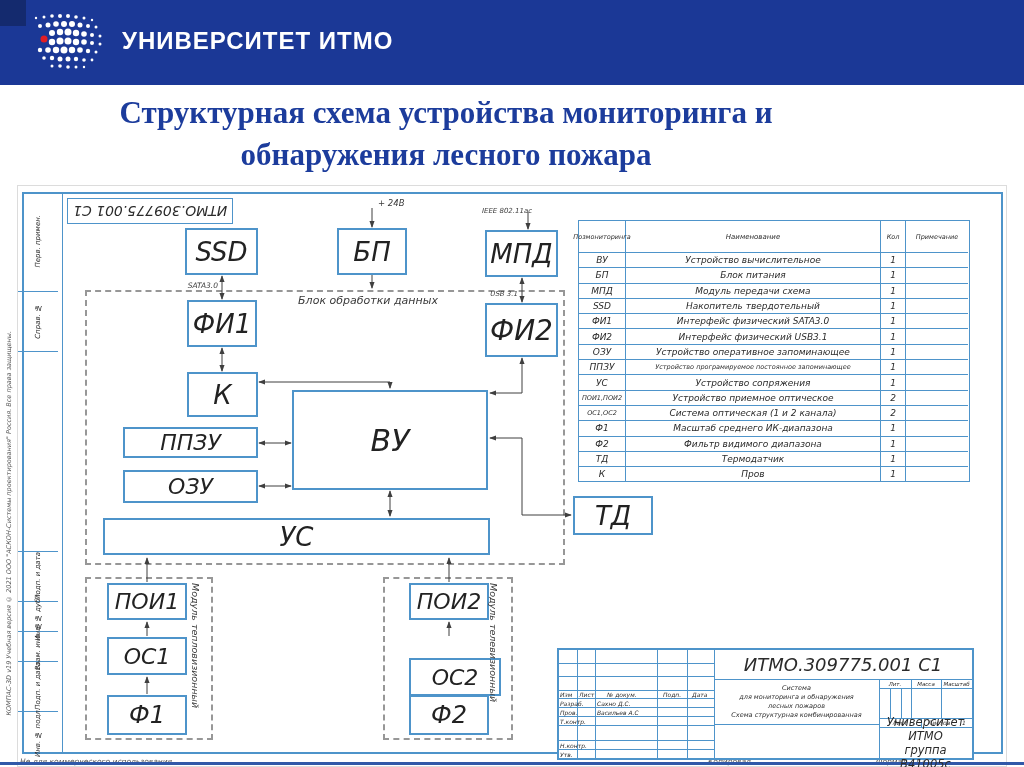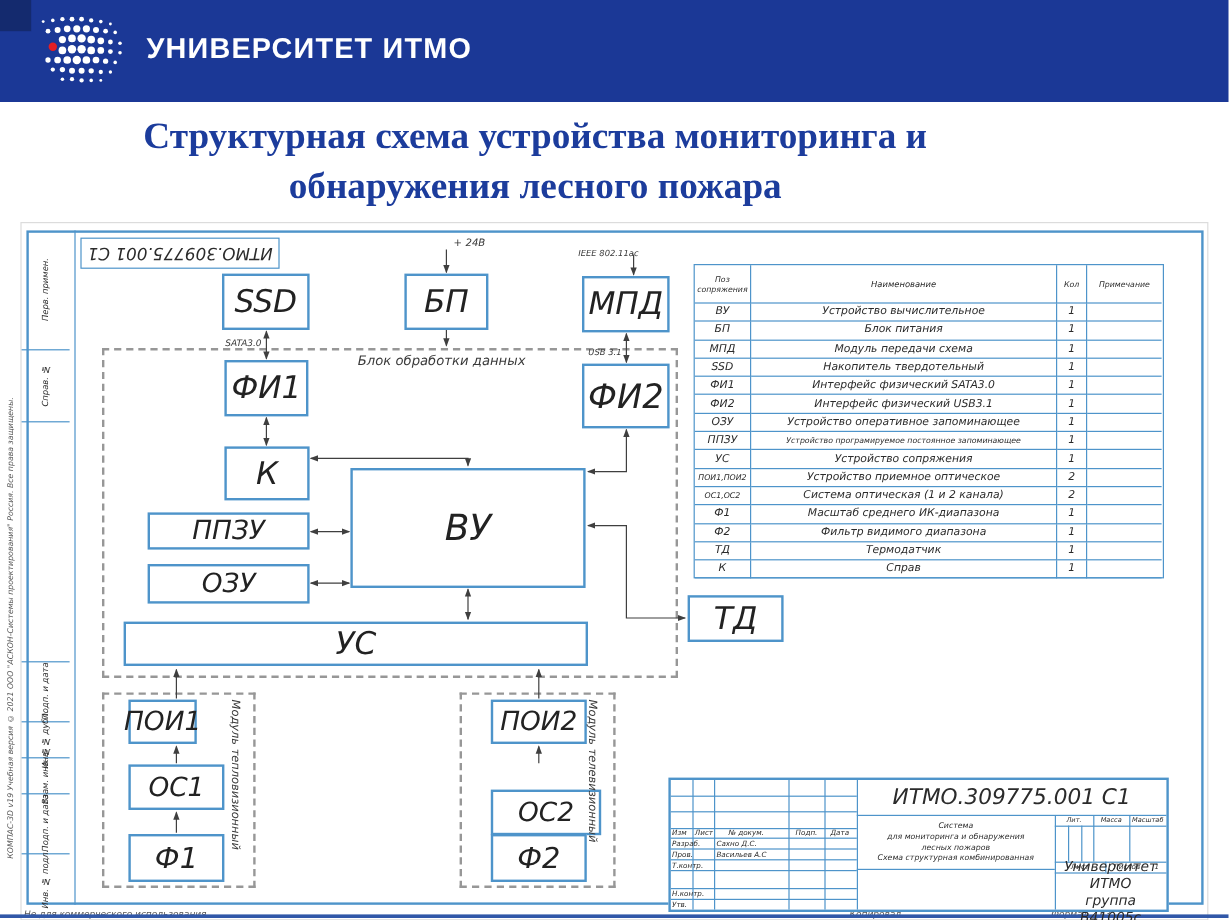--- a/index.html
+++ b/index.html
@@ -35,21 +35,21 @@
        display:flex;align-items:center;justify-content:center;font-style:italic;color:#222;z-index:5;}
   .dash{position:absolute;border:2px dashed #979797;box-sizing:border-box;z-index:1;}
   .wires{position:absolute;left:0;top:0;z-index:3;}
   .wlabel{position:absolute;font-style:italic;color:#3a3a3a;white-space:nowrap;z-index:6;}
   .vlabel{position:absolute;z-index:6;writing-mode:vertical-rl;font:italic 9.5px "DejaVu Sans",sans-serif;
           color:#3a3a3a;white-space:nowrap;}
   
   .spec{position:absolute;left:560px;top:34px;width:392px;height:262px;border:1.5px solid #4e94ca;
         box-sizing:border-box;background:#fff;z-index:4;}
   .shead{display:grid;grid-template-columns:47px 255px 25px 62px;height:32px;}
-  .shc{border-right:1px solid #4e94ca;border-bottom:1px solid #4e94ca;display:flex;flex-direction:column;
+  .shc{border-right:1px solid #4e94ca;border-bottom:1px solid #4e94ca;display:flex;
        align-items:center;justify-content:center;font:italic 6.5px "DejaVu Sans",sans-serif;color:#2b2b2b;}
   #spec-rows{display:grid;grid-template-columns:47px 255px 25px 62px;grid-auto-rows:15.3px;}
   .sc{border-right:1px solid #4e94ca;border-bottom:1px solid #4e94ca;display:flex;align-items:center;
       justify-content:center;font:italic 9px "DejaVu Sans",sans-serif;color:#2b2b2b;white-space:nowrap;overflow:hidden;}
   .sc.tiny{font-size:6.5px;}
   .sc.c3,.shc:last-child{border-right:none;}
   
   .tb{position:absolute;left:539px;top:462px;width:413px;height:108px;border:2px solid #4e94ca;
       box-sizing:content-box;background:#fff;z-index:4;}
   .tb .vl{position:absolute;width:1px;background:#4e94ca;}
@@ -208,40 +208,40 @@
     <div class="blk" style="left:319px;top:42px;width:70px;height:47px;font-size:26px">БП</div>
     <div class="blk" style="left:467px;top:44px;width:73px;height:47px;font-size:26px">МПД</div>
     <div class="blk" style="left:169px;top:114px;width:70px;height:47px;font-size:26px">ФИ1</div>
     <div class="blk" style="left:467px;top:117px;width:73px;height:54px;font-size:28px">ФИ2</div>
     <div class="blk" style="left:169px;top:186px;width:71px;height:45px;font-size:26px">К</div>
     <div class="blk" style="left:105px;top:241px;width:135px;height:31px;font-size:22px">ППЗУ</div>
     <div class="blk" style="left:105px;top:284px;width:135px;height:33px;font-size:22px">ОЗУ</div>
     <div class="blk" style="left:274px;top:204px;width:196px;height:100px;font-size:30px">ВУ</div>
     <div class="blk" style="left:85px;top:332px;width:387px;height:37px;font-size:26px">УС</div>
     <div class="blk" style="left:555px;top:310px;width:80px;height:39px;font-size:26px">ТД</div>
-    <div class="blk" style="left:89px;top:397px;width:57px;height:37px;font-size:22px">ПОИ1</div>
+    <div class="blk" style="left:89px;top:397px;width:80px;height:37px;font-size:22px">ПОИ1</div>
     <div class="blk" style="left:89px;top:451px;width:80px;height:38px;font-size:22px">ОС1</div>
     <div class="blk" style="left:89px;top:509px;width:80px;height:40px;font-size:24px">Ф1</div>
     <div class="blk" style="left:391px;top:397px;width:80px;height:37px;font-size:22px">ПОИ2</div>
     <div class="blk" style="left:391px;top:472px;width:92px;height:38px;font-size:22px">ОС2</div>
     <div class="blk" style="left:391px;top:509px;width:80px;height:40px;font-size:24px">Ф2</div>
 
     <div class="wlabel" style="left:360px;top:12px;font-size:8.5px">+ 24В</div>
     <div class="wlabel" style="left:456px;top:21px;width:66px;font-size:7px;text-align:center">IEEE 802.11ac</div>
     <div class="wlabel" style="left:436px;top:104px;width:64px;font-size:7px;text-align:right">USB 3.1</div>
     <div class="wlabel" style="left:138px;top:95px;width:62px;font-size:7.5px;text-align:right">SATA3.0</div>
     <div class="wlabel" style="left:260px;top:108px;width:180px;font-size:11px;text-align:center">Блок обработки данных</div>
     <div class="vlabel" style="left:172px;top:397px;height:152px">Модуль тепловизионный</div>
     <div class="vlabel" style="left:470px;top:397px;height:152px">Модуль телевизионный</div>
 
     <div class="spec">
       <div class="shead">
         <div class="shc">
             <span>Поз</span>
-            <span>сопряжения</span>
+            <span>мониторинга</span>
           </div>
         <div class="shc" style="font-size:7px">Наименование</div>
         <div class="shc">Кол</div>
         <div class="shc">Примечание</div>
       </div>
       <div id="spec-rows">
           <div class="sc c0">ВУ</div>
           <div class="sc c1">Устройство вычислительное</div>
           <div class="sc c2">1</div>
           <div class="sc c3"></div>
@@ -291,21 +291,21 @@
           <div class="sc c3"></div>
           <div class="sc c0">Ф2</div>
           <div class="sc c1">Фильтр видимого диапазона</div>
           <div class="sc c2">1</div>
           <div class="sc c3"></div>
           <div class="sc c0">ТД</div>
           <div class="sc c1">Термодатчик</div>
           <div class="sc c2">1</div>
           <div class="sc c3"></div>
           <div class="sc c0">К</div>
-          <div class="sc c1">Справ</div>
+          <div class="sc c1">Пров</div>
           <div class="sc c2">1</div>
           <div class="sc c3"></div>
         </div>
     </div>
 
     <div class="tb">
 
       <div class="vl" style="left:18px;top:0;height:108px"></div>
       <div class="vl" style="left:36px;top:0;height:108px"></div>
       <div class="vl" style="left:98px;top:0;height:108px"></div>

